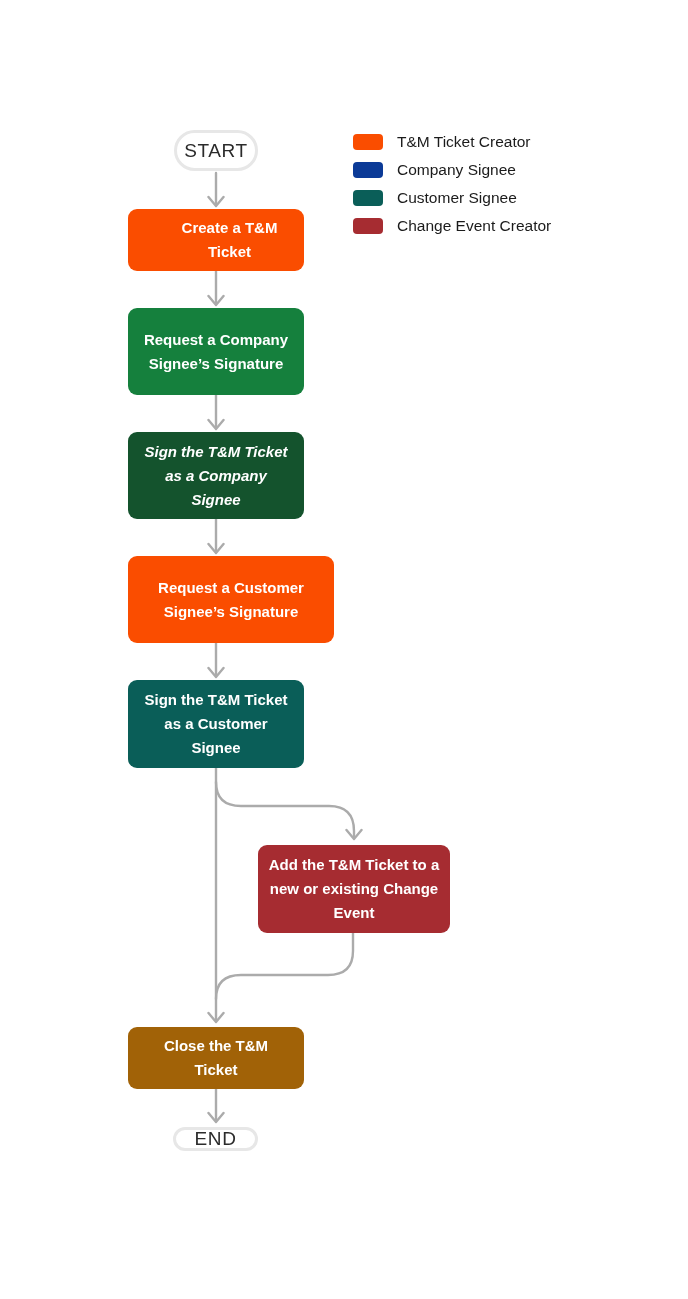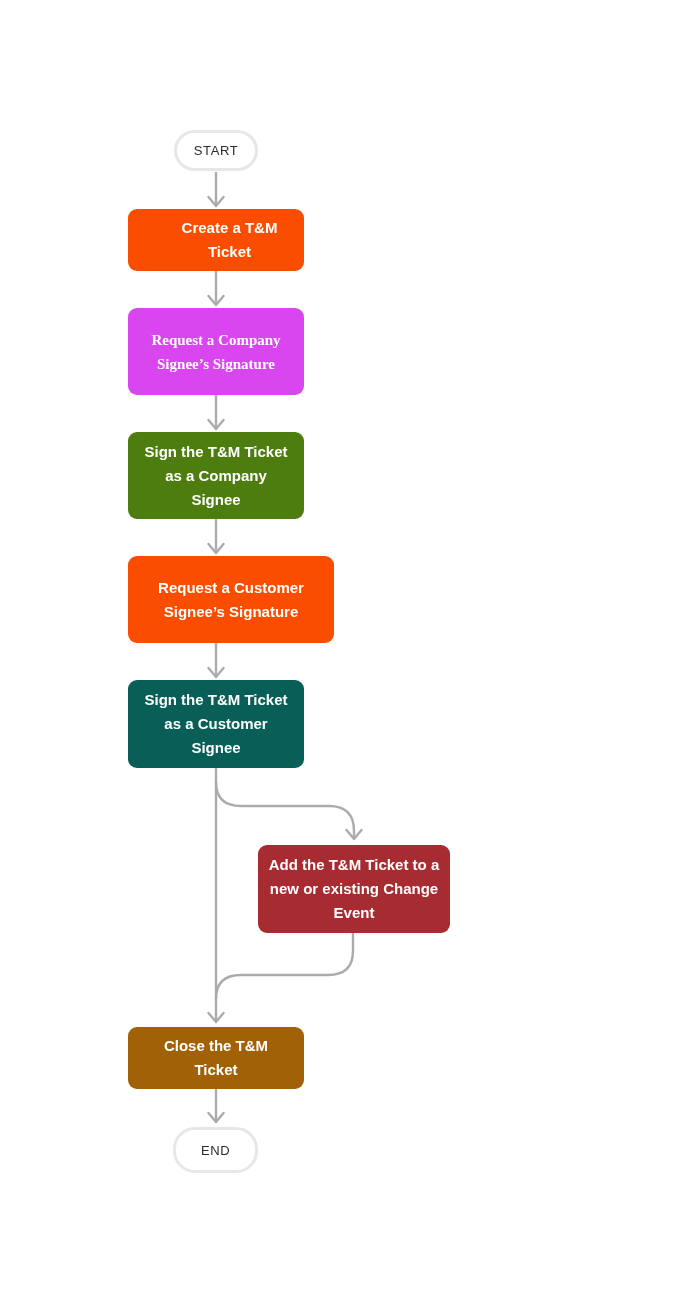--- a/index.html
+++ b/index.html
@@ -25,26 +25,26 @@
   }
   .terminal {
     position: absolute;
     box-sizing: border-box;
     background: #ffffff;
     border: 3px solid #e7e7e7;
     border-radius: 22px;
     display: flex;
     align-items: center;
     justify-content: center;
-    font-size: 13px;
+    font-size: 19px;
     letter-spacing: 0.6px;
     color: #2b2b2b;
   }
   .terminal.start { left: 174px; top: 130px; width: 84px; height: 41px; }
-  .terminal.end   { left: 173px; top: 1127px; width: 85px; height: 46px; text-align: right; }
+  .terminal.end   { left: 173px; top: 1127px; width: 85px; height: 24px; text-align: right; }
   .node {
     position: absolute;
     box-sizing: border-box;
     border-radius: 9px;
     color: #ffffff;
     font-weight: 700;
     font-size: 15px;
     line-height: 24px;
     text-align: center;
     display: flex;
@@ -104,21 +104,39 @@
       <path d="M216 782 C216 798 224 806 241 806 L329 806 C346 806 354 814 354 831 L354 838" marker-end="url(#arrowhead)"></path>
       <path d="M353 933 L353 951 C353 967 345 975 328 975 L241 975 C224 975 216 983 216 999"></path>
       <path d="M216 1089 L216 1121" marker-end="url(#arrowhead)"></path>
     </g>
   </svg>
 
   <div class="terminal start">START</div>
   <div class="terminal end">END</div>
 
   <div class="node n1" style="background-color: rgb(250, 77, 0);">Create a T&amp;M Ticket</div>
-  <div class="node n2" style="background-color: #d946ef; font-family: Liberation Serif, serif;">Request a Company Signee’s Signature</div>
-  <div class="node n3" style="background-color: #4d7c0f;">Sign the T&amp;M Ticket as a Company Signee</div>
+  <div class="node n2" style="background-color: #15803d;">Request a Company Signee’s Signature</div>
+  <div class="node n3" style="background-color: #14532d; font-style: italic;">Sign the T&amp;M Ticket as a Company Signee</div>
   <div class="node n4" style="background-color: rgb(250, 77, 0);">Request a Customer Signee’s Signature</div>
   <div class="node n6" style="background-color: rgb(166, 44, 49);">Add the T&amp;M Ticket to a new or existing Change Event</div>
   <div class="node n5" style="background-color: rgb(10, 94, 88);">Sign the T&amp;M Ticket as a Customer Signee</div>
   <div class="node n7" style="background-color: #a16207;">Close the T&amp;M Ticket</div>
 
+  <div class="legend">
+    <div class="legend-item">
+      <span class="legend-swatch" style="background-color: rgb(250, 77, 0);"></span>
+      <span class="legend-label">T&amp;M Ticket Creator</span>
+    </div>
+    <div class="legend-item">
+      <span class="legend-swatch" style="background-color: rgb(11, 58, 151);"></span>
+      <span class="legend-label">Company Signee</span>
+    </div>
+    <div class="legend-item">
+      <span class="legend-swatch" style="background-color: rgb(10, 94, 88);"></span>
+      <span class="legend-label">Customer Signee</span>
+    </div>
+    <div class="legend-item">
+      <span class="legend-swatch" style="background-color: rgb(166, 44, 49);"></span>
+      <span class="legend-label">Change Event Creator</span>
+    </div>
+  </div>
 
 </div>
 
 </body></html>

